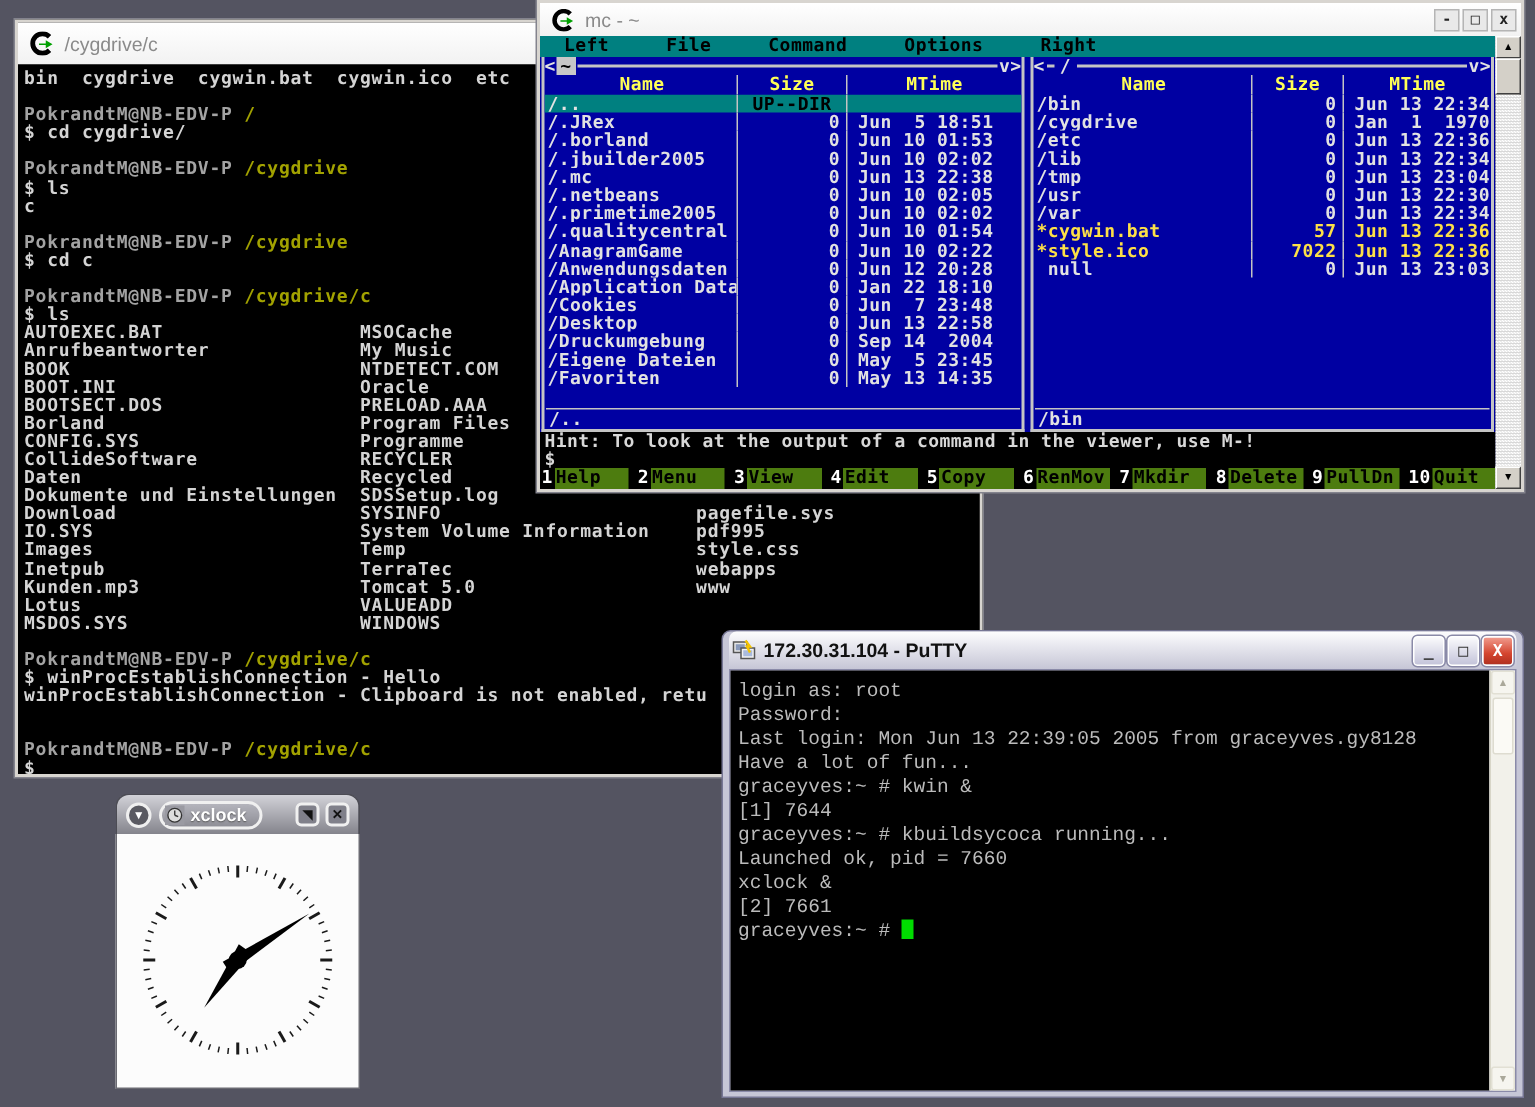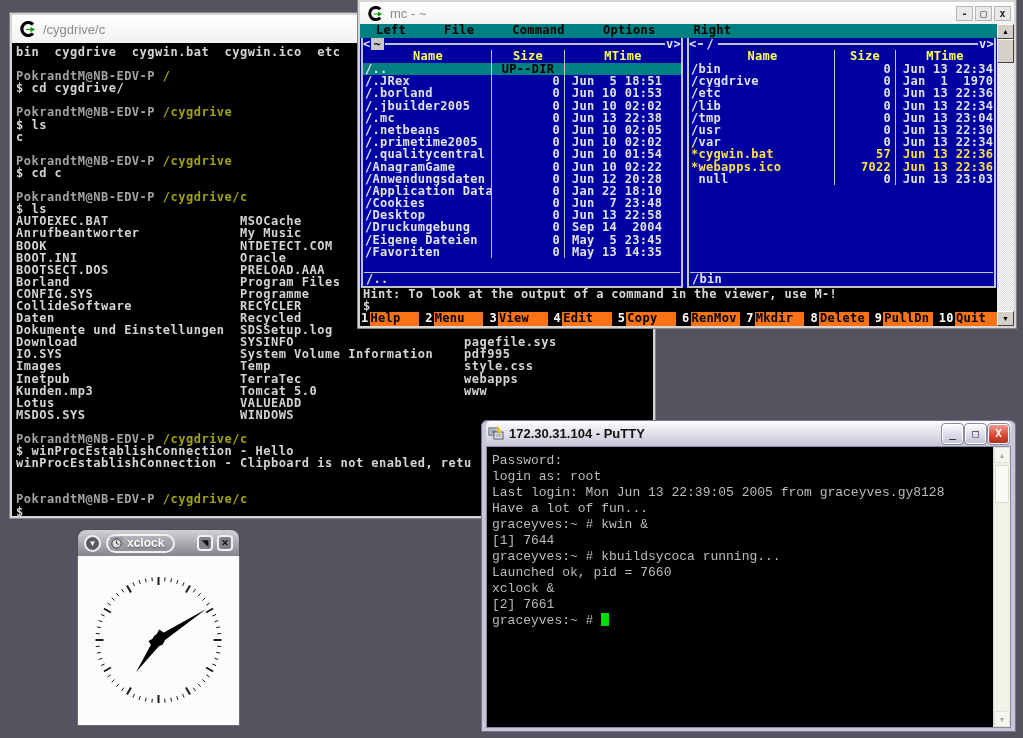--- a/index.html
+++ b/index.html
@@ -58,21 +58,21 @@
   #mc-right .c-size { width:62px; }
   #mc-right .c-mtime { width:98px; }
   .hdr .c-size { text-align:center; padding-right:0; }
   .hdr .c-mtime { padding-left:0; }
   .panel-sep { border-top:1px solid #c4c4c4; margin:0 1px; }
   .mini { height:13px; padding-left:3px; white-space:pre; }
   .mc-hint, .mc-cmd { height:12px; background:#000; color:#d8d8d8; padding-left:3px; white-space:pre; }
   .mc-fkeys { height:14px; background:#000; display:flex; gap:5px; }
   .fk { flex:1; display:flex; }
   .fknum { color:#fff; padding:0 1px; }
-  .fklabel { flex:1; background:#f97316; color:#000; padding-left:1px; }
+  .fklabel { flex:1; background:#4d7c0f; color:#000; padding-left:1px; }
 
   
   .csb { width:17px; background-color:#d8d8d8;
     background-image:conic-gradient(#fff 25%, transparent 0 50%, #fff 0 75%, transparent 0);
     background-size:2px 2px; display:flex; flex-direction:column; }
   .csb-btn { height:15px; background:#d4d0c8; border:1px solid; border-color:#fff #404040 #404040 #fff;
     display:flex; align-items:center; justify-content:center; font-size:7px; color:#000; flex:none; }
   .csb-thumb { height:24px; background:#d4d0c8; border:1px solid; border-color:#fff #404040 #404040 #fff; flex:none; }
   .csb-track { flex:1; }
 
@@ -239,21 +239,21 @@
           </div>
           <div class="rows">
               <div class="mc-row dir"><span class="c-name">/bin</span><span class="c-size">0</span><span class="c-mtime">Jun 13 22:34</span></div>
               <div class="mc-row dir"><span class="c-name">/cygdrive</span><span class="c-size">0</span><span class="c-mtime">Jan  1  1970</span></div>
               <div class="mc-row dir"><span class="c-name">/etc</span><span class="c-size">0</span><span class="c-mtime">Jun 13 22:36</span></div>
               <div class="mc-row dir"><span class="c-name">/lib</span><span class="c-size">0</span><span class="c-mtime">Jun 13 22:34</span></div>
               <div class="mc-row dir"><span class="c-name">/tmp</span><span class="c-size">0</span><span class="c-mtime">Jun 13 23:04</span></div>
               <div class="mc-row dir"><span class="c-name">/usr</span><span class="c-size">0</span><span class="c-mtime">Jun 13 22:30</span></div>
               <div class="mc-row dir"><span class="c-name">/var</span><span class="c-size">0</span><span class="c-mtime">Jun 13 22:34</span></div>
               <div class="mc-row exec"><span class="c-name">*cygwin.bat</span><span class="c-size">57</span><span class="c-mtime">Jun 13 22:36</span></div>
-              <div class="mc-row exec"><span class="c-name">*webapps.ico</span><span class="c-size">7022</span><span class="c-mtime">Jun 13 22:36</span></div>
+              <div class="mc-row exec"><span class="c-name">*style.ico</span><span class="c-size">7022</span><span class="c-mtime">Jun 13 22:36</span></div>
               <div class="mc-row file"><span class="c-name"> null</span><span class="c-size">0</span><span class="c-mtime">Jun 13 23:03</span></div>
             </div>
           <div class="panel-sep"></div>
           <div class="mini">/bin</div>
         </div>
       </div>
       <div class="mc-hint">Hint: To look at the output of a command in the viewer, use M-!</div>
       <div class="mc-cmd">$</div>
       <div class="mc-fkeys">
           <div class="fk">
@@ -319,22 +319,22 @@
     <span>172.30.31.104 - PuTTY</span>
     <span class="xp-btns">
       <span class="xp-btn">_</span>
       <span class="xp-btn">□</span>
       <span class="xp-btn close">X</span>
     </span>
   </div>
   <div class="putty-body">
     <div class="putty-term">
       <div>
+          <div class="tl">login as: root</div>
           <div class="tl">Password:</div>
-          <div class="tl">login as: root</div>
           <div class="tl">Last login: Mon Jun 13 22:39:05 2005 from graceyves.gy8128</div>
           <div class="tl">Have a lot of fun...</div>
           <div class="tl">graceyves:~ # kwin &amp;</div>
           <div class="tl">[1] 7644</div>
           <div class="tl">graceyves:~ # kbuildsycoca running...</div>
           <div class="tl">Launched ok, pid = 7660</div>
           <div class="tl">xclock &amp;</div>
           <div class="tl">[2] 7661</div>
         </div>
       <div class="tl"><span>graceyves:~ # </span><span class="cursor"></span></div>

